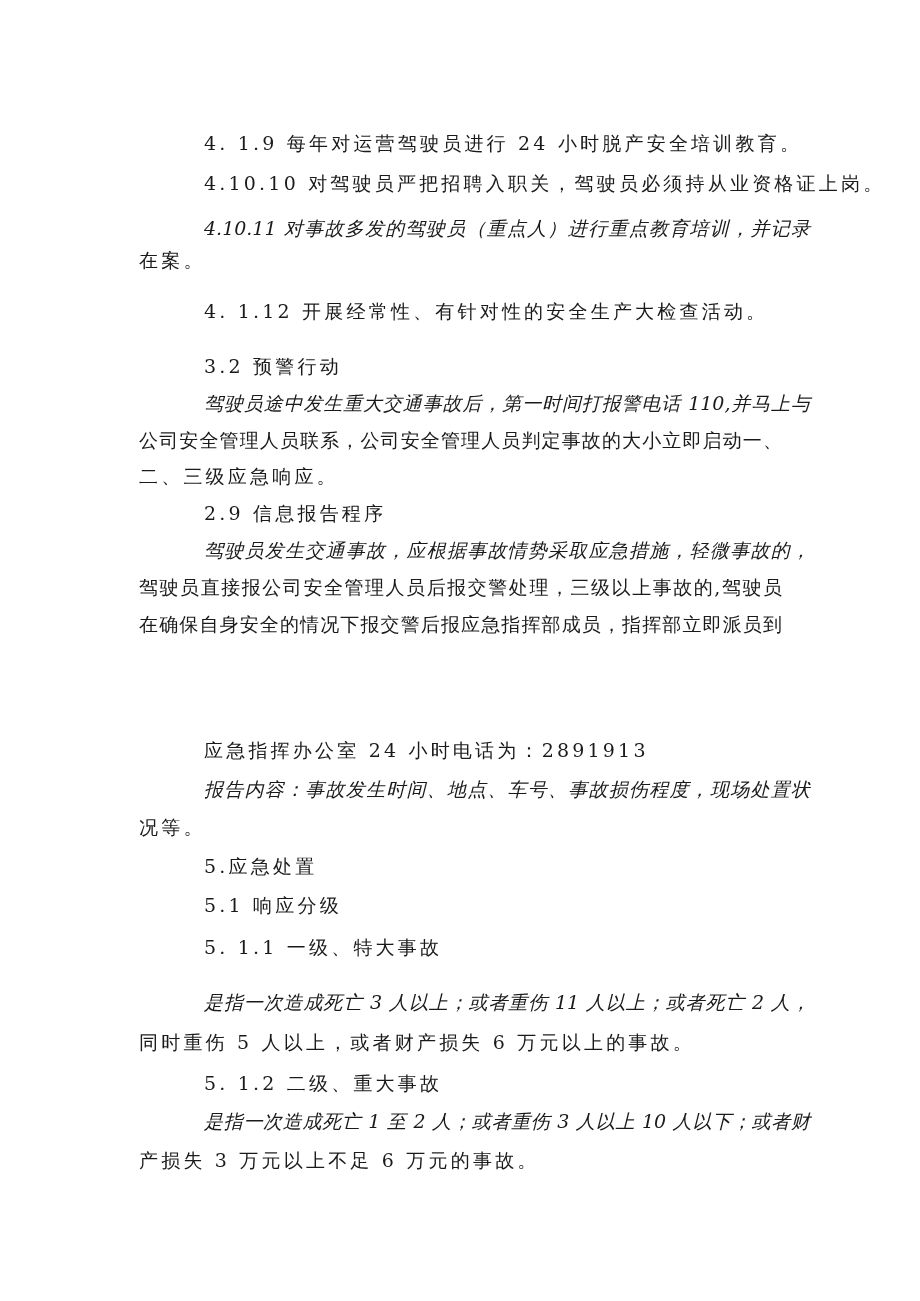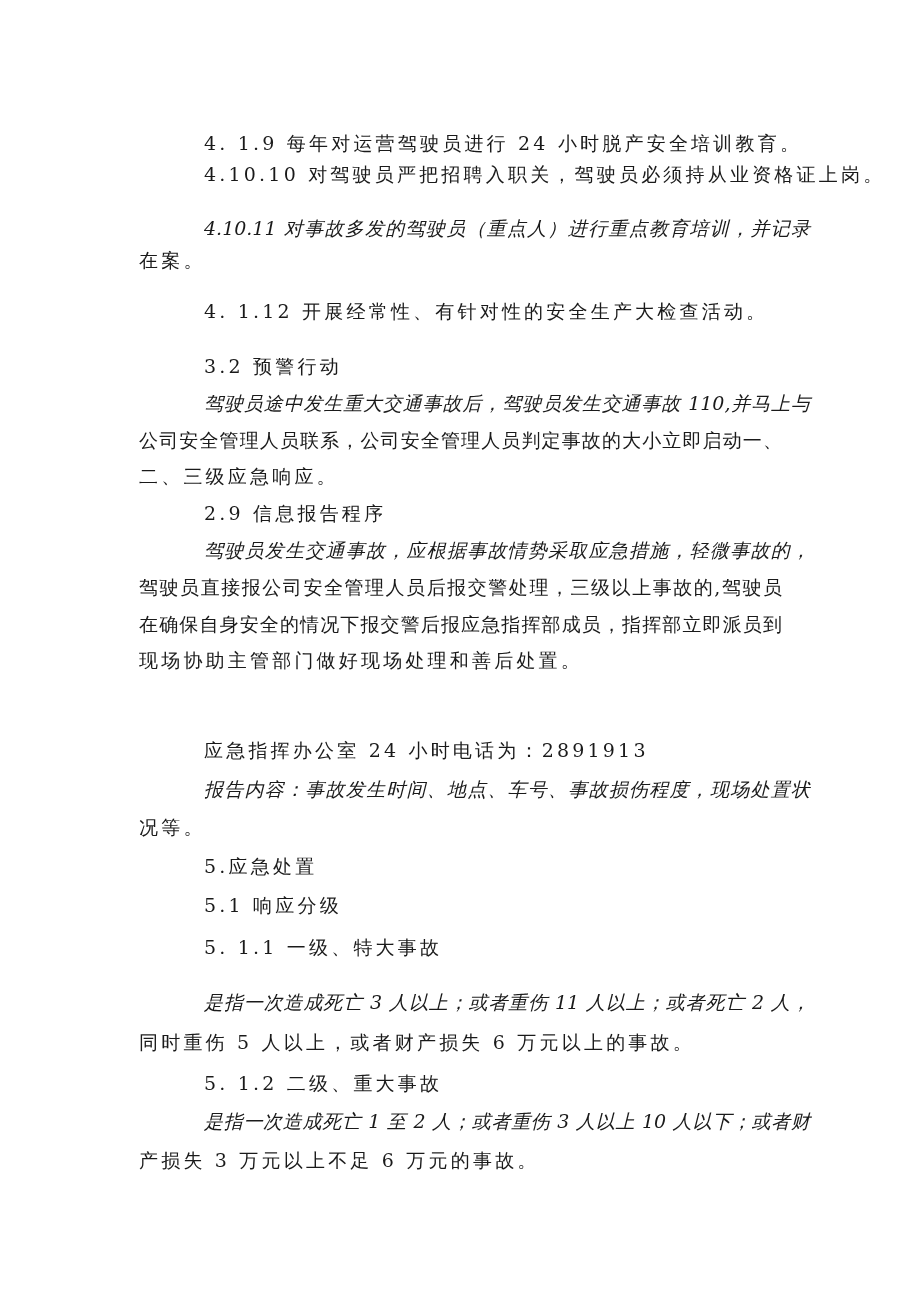--- a/index.html
+++ b/index.html
@@ -38,35 +38,34 @@
       white-space: normal;
       letter-spacing: 0;
     }
     .justify.indent { width: 606px; font-style: italic; }
   </style>
 </head>
 <body>
 
 <div class="page">
   <div class="line indent" style="top:131px">4.  1.9 每年对运营驾驶员进行 24 小时脱产安全培训教育。</div>
-  <div class="line indent" style="top:162px">4.10.10  对驾驶员严把招聘入职关，驾驶员必须持从业资格证上岗。</div>
+  <div class="line indent" style="top:171px">4.10.10  对驾驶员严把招聘入职关，驾驶员必须持从业资格证上岗。</div>
   <div class="line indent justify" style="top:216px">4.10.11    对事故多发的驾驶员（重点人）进行重点教育培训，并记录</div>
   <div class="line" style="top:248px">在案。</div>
   <div class="line indent" style="top:299px">4.  1.12 开展经常性、有针对性的安全生产大检查活动。</div>
 
   <div class="line indent" style="top:354px">3.2    预警行动</div>
-  <div class="line indent justify" style="top:391px">驾驶员途中发生重大交通事故后，驾驶员发生交通事故 110,并马上与</div>
+  <div class="line indent justify" style="top:391px">驾驶员途中发生重大交通事故后，第一时间打报警电话 110,并马上与</div>
   <div class="line justify" style="top:428px">公司安全管理人员联系，公司安全管理人员判定事故的大小立即启动一、</div>
   <div class="line" style="top:464px">二、三级应急响应。</div>
 
   <div class="line indent" style="top:501px">2.9    信息报告程序</div>
   <div class="line justify" style="top:575px">驾驶员直接报公司安全管理人员后报交警处理，三级以上事故的,驾驶员</div>
   <div class="line indent justify" style="top:538px">驾驶员发生交通事故，应根据事故情势采取应急措施，轻微事故的，</div>
   <div class="line justify" style="top:612px">在确保自身安全的情况下报交警后报应急指挥部成员，指挥部立即派员到</div>
-  <div class="line" style="top:648px">现场协助主管部门做好现场处理和善后处置。</div>
 
   <div class="line indent" style="top:738px">应急指挥办公室 24 小时电话为：2891913</div>
   <div class="line indent justify" style="top:777px">报告内容：事故发生时间、地点、车号、事故损伤程度，现场处置状</div>
   <div class="line" style="top:815px">况等。</div>
 
   <div class="line indent" style="top:854px">5.应急处置</div>
   <div class="line indent" style="top:893px">5.1 响应分级</div>
   <div class="line indent" style="top:935px">5.  1.1 一级、特大事故</div>
   <div class="line indent justify" style="top:990px">是指一次造成死亡 3 人以上；或者重伤 11 人以上；或者死亡 2 人，</div>
   <div class="line" style="top:1030px">同时重伤 5 人以上，或者财产损失 6 万元以上的事故。</div>

